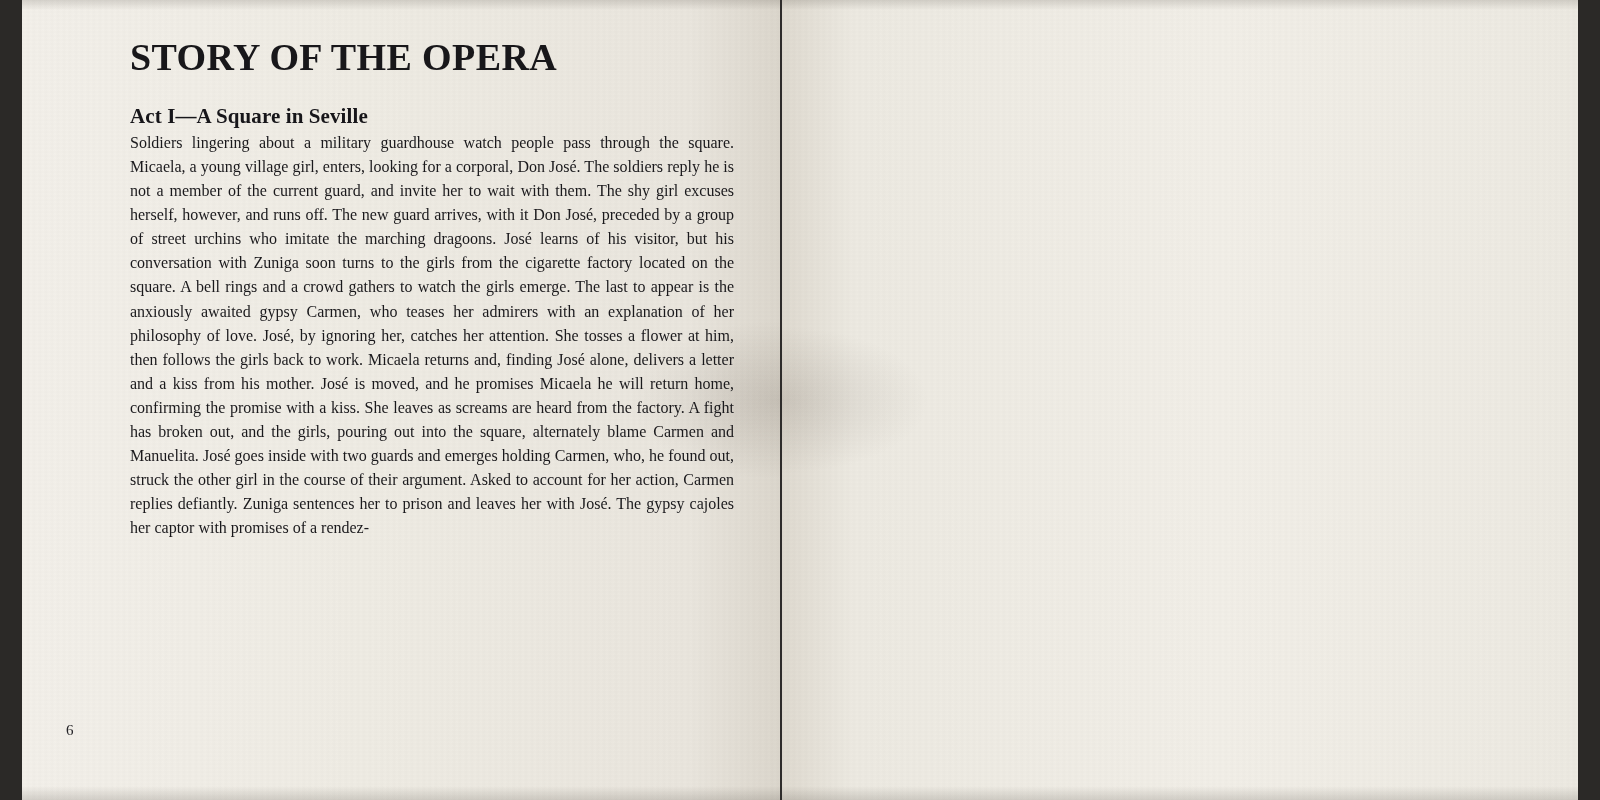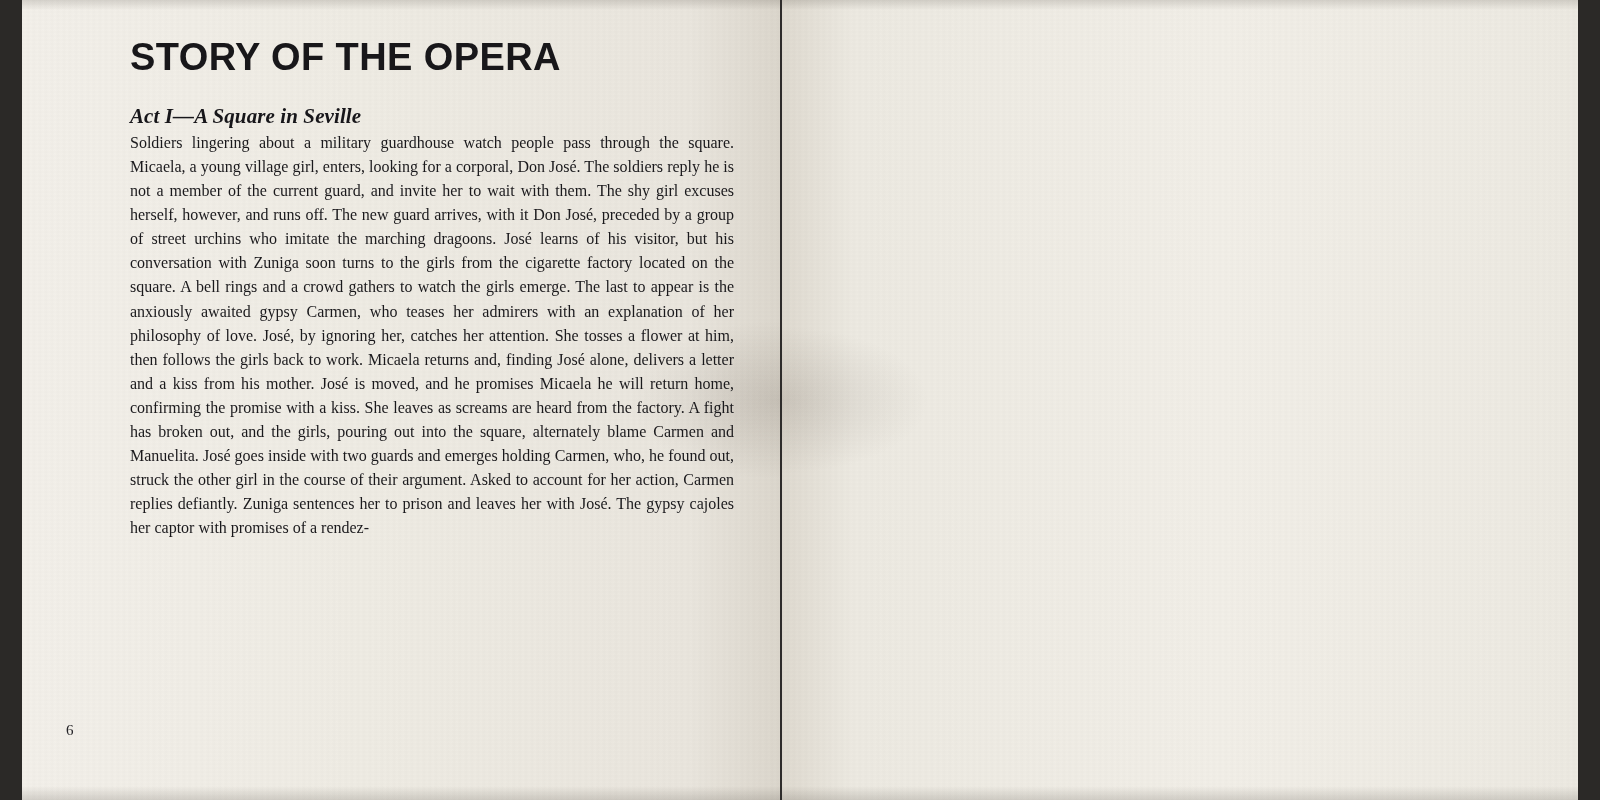--- a/index.html
+++ b/index.html
@@ -63,42 +63,41 @@
   .col {
     position: absolute;
     box-sizing: border-box;
   }
   .col-left {
     left: 108px;
     top: 34px;
     width: 604px;
   }
   h1.title {
-    font-family: Liberation Sans, sans-serif;
+    font-family: Liberation Serif, serif;
     font-weight: bold;
     font-size: 38px;
     letter-spacing: 0.4px;
     margin: 4px 0 0 0;
     line-height: 1.05;
     color: #18171a;
   }
   .subtitle {
     font-style: italic;
     font-size: 17.5px;
     margin: 26px 0 0 0;
     color: #1d1c1f;
     letter-spacing: .1px;
   }
   h2.act {
     font-weight: bold;
     font-size: 21px;
     margin: 26px 0 2px 0;
     color: #17161a;
     letter-spacing: .1px;
-    font-style: italic;
   }
   p.body {
     font-size: 16px;
     line-height: 24.1px;
     text-align: justify;
     text-justify: inter-word;
     margin: 0;
     color: #1a191c;
     hyphens: none;
   }

